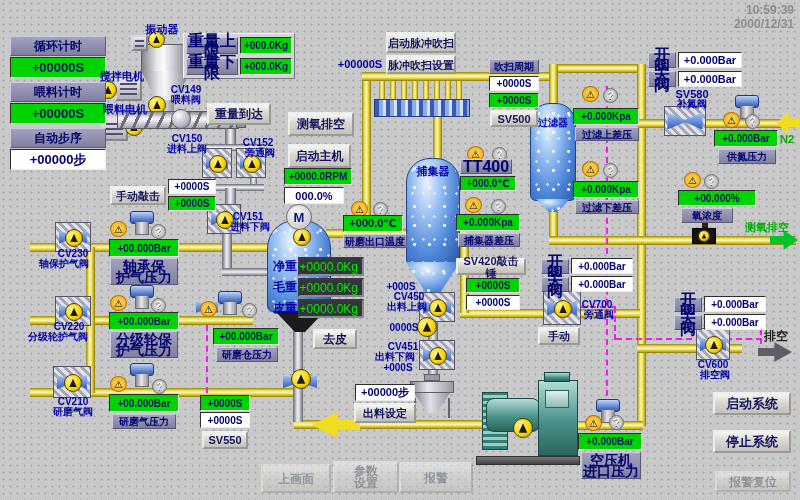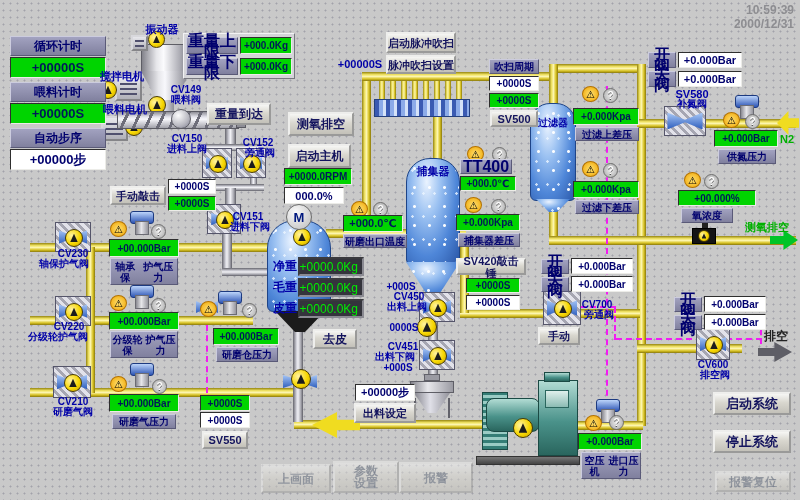--- a/index.html
+++ b/index.html
@@ -5,21 +5,21 @@
 *{margin:0;padding:0;box-sizing:border-box}
 body{background:#888}
 #stage{position:relative;width:800px;height:500px;overflow:hidden;
  background-color:#c9c9c9;
  background-image:radial-gradient(circle,#a2a2aa 0.8px,transparent 1.2px);
  background-size:7px 7px;
  font-family:"Liberation Sans","DejaVu Sans",sans-serif}
 .abs{position:absolute}
 .plate{position:absolute;background:linear-gradient(#a2a2c0,#80809e);border:1px solid #5a5a78;border-top-color:#ccccde;border-left-color:#ccccde;color:#00006e;font-weight:bold;font-size:16px;display:flex;align-items:center;justify-content:center;text-align:center;line-height:11px}
 .plate.small{font-size:10px}
-.plate.two{flex-direction:row;font-size:10px;line-height:11px}
+.plate.two{flex-direction:column;font-size:14px;line-height:11px}
 .vg{position:absolute;background:#00d400;border:1px solid;border-color:#2e2e2e #ecece8 #ecece8 #2e2e2e;color:#00185a;font-weight:bold;font-size:11px;display:flex;align-items:center;justify-content:center}
 .vw{position:absolute;background:#fff;border:1px solid;border-color:#2e2e2e #ecece8 #ecece8 #2e2e2e;color:#00006e;font-weight:bold;font-size:11px;display:flex;align-items:center;justify-content:center}
 .wdark{position:absolute;background:#34343c;border:2px inset #8a8a92;color:#00ee00;font-weight:normal;font-size:12px;display:flex;align-items:center;justify-content:flex-end;padding-right:4px}
 .btn{position:absolute;background:linear-gradient(#f6f6f4,#d9d7cf 45%,#c3c1b9);border:2px outset #eeeeec;color:#14145e;font-weight:bold;font-size:12px;display:flex;align-items:center;justify-content:center;text-align:center;line-height:12px;cursor:pointer}
 .btn.small{font-size:11px}
 .btn.faded{opacity:.5;color:#5a6475}
 .blbl{position:absolute;color:#0000a8;font-weight:bold;font-size:11px;text-align:center;line-height:10px}
 .blbl.s{font-size:10px}
 .gtxt{position:absolute;color:#00b000;font-weight:bold;font-size:11px}
 .ktxt{position:absolute;color:#222;font-weight:bold;font-size:11px}

